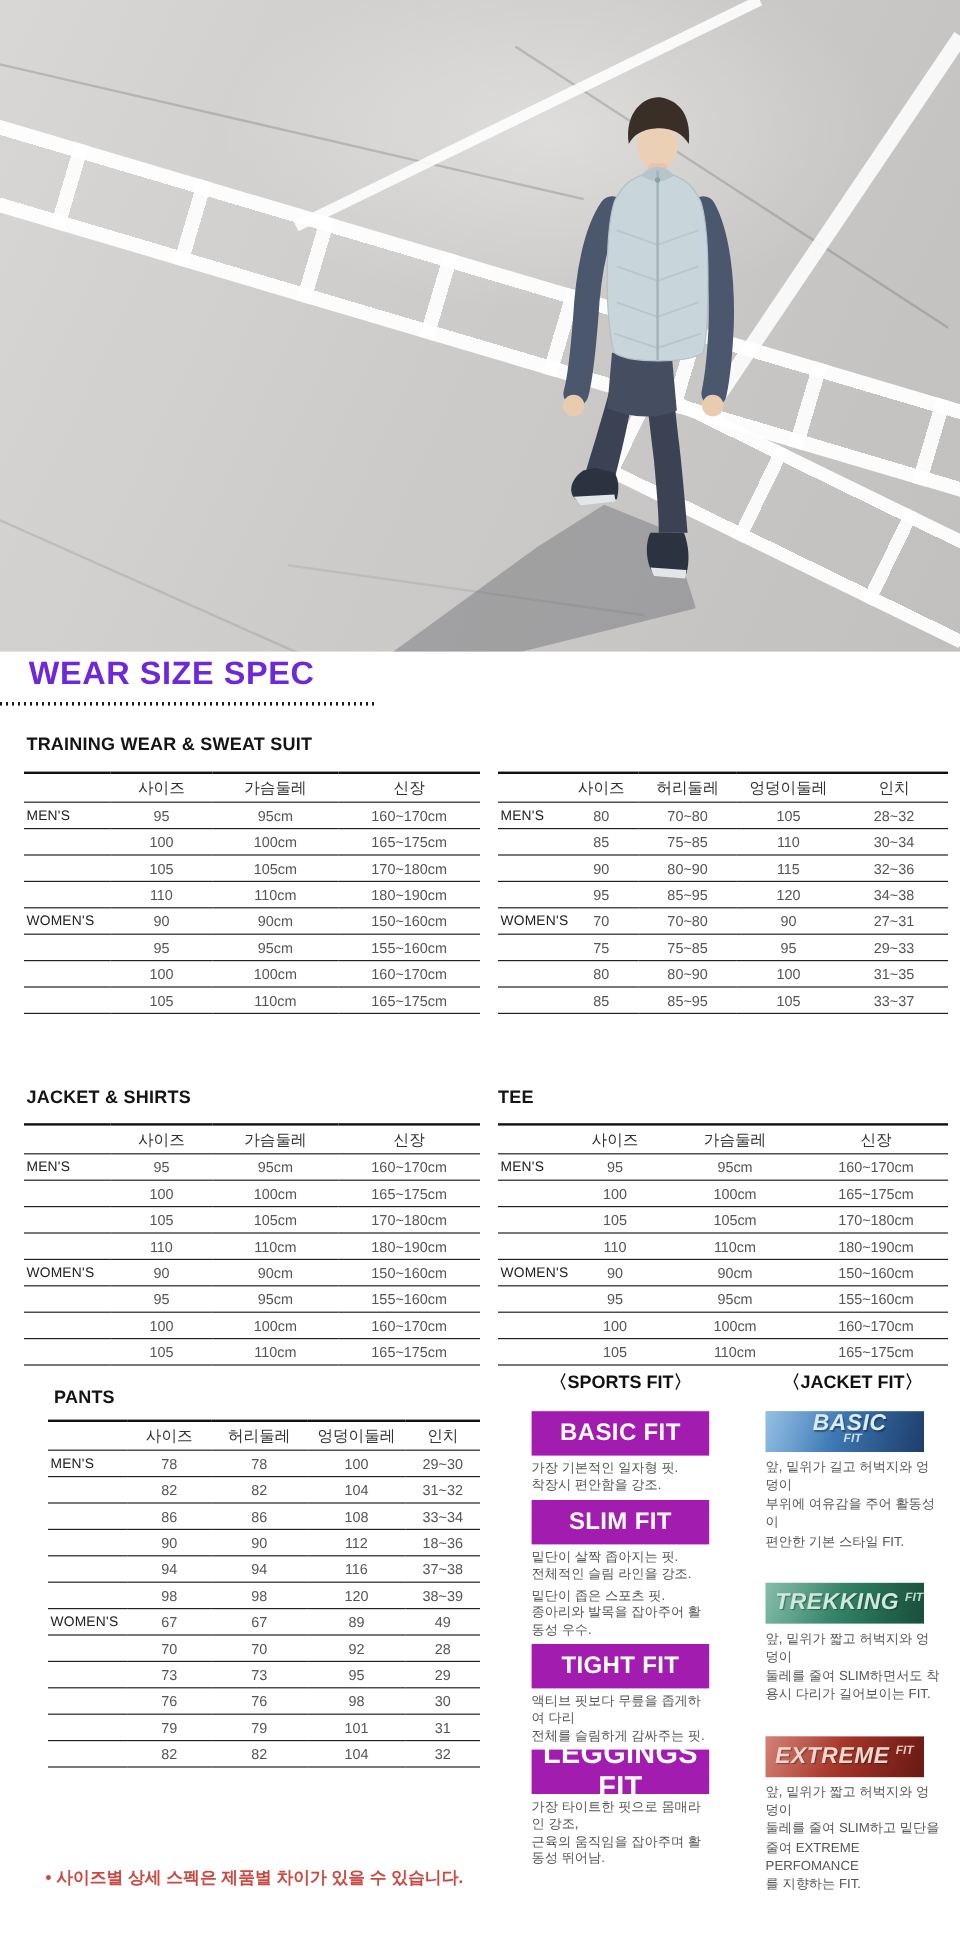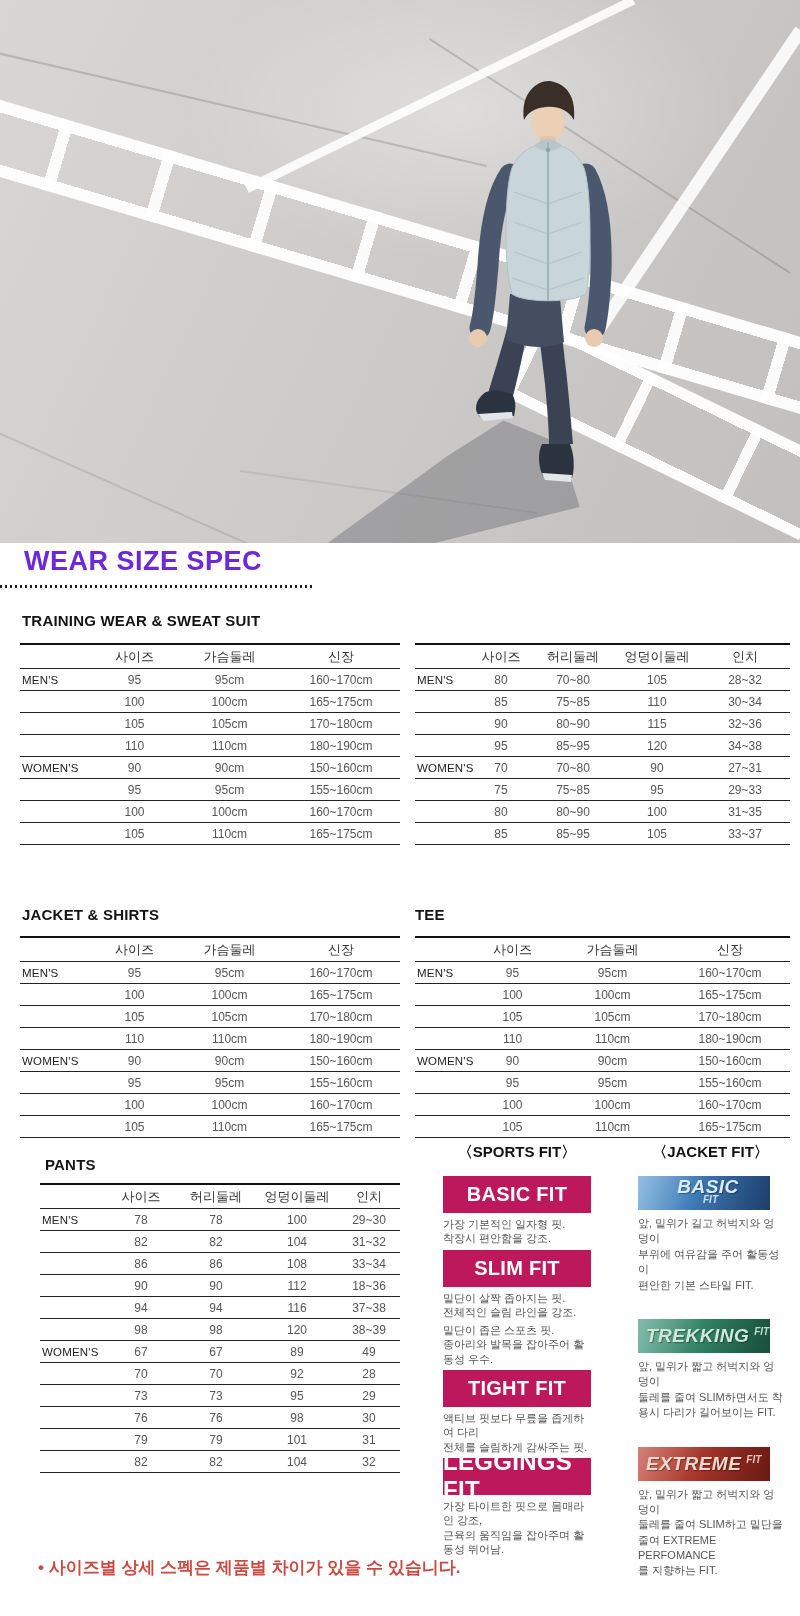--- a/index.html
+++ b/index.html
@@ -47,39 +47,39 @@
   .twrap{position:absolute;}
   table.spec{border-collapse:collapse;table-layout:fixed;width:100%;border-top:2px solid #111;}
   table.spec th{font-weight:400;color:#333;font-size:13px;height:23px;border-bottom:1px solid #222;text-align:center;padding:0;}
   table.spec td{color:#555;font-size:12px;height:21px;text-align:center;border-bottom:1px solid #222;padding:0;}
   table.spec td.cat{text-align:left;color:#222;font-size:11.5px;padding-left:2px;letter-spacing:.2px;}
 
   
   .fitcol{position:absolute;}
   .fit-title{font-size:15px;font-weight:700;color:#111;text-align:center;margin:0 0 14px 0;}
   .fit-item{margin-bottom:4px;}
-  .badge-black{width:148px;height:37px;background:#be185d;color:#fff;display:flex;align-items:center;
-      justify-content:center;font-weight:700;font-size:20px;letter-spacing:.3px;margin-bottom:4px;}
+  .badge-black{width:148px;height:37px;background:#a21caf;color:#fff;display:flex;align-items:center;
+      justify-content:center;font-weight:700;font-size:20px;letter-spacing:.3px;margin-bottom:4px;text-align:center;}
   .badge-black.long{font-size:24px;}
   .fit-desc{font-size:11px;color:#555;line-height:1.3;white-space:pre-line;margin-bottom:4px;}
   .ocol .fit-desc{line-height:1.4;margin-bottom:26px;}
   .badge-grad{position:relative;width:132px;height:34px;display:flex;align-items:center;
       padding-left:8px;box-sizing:border-box;margin-bottom:6px;overflow:hidden;}
   .badge-grad:after{content:"";position:absolute;inset:0;
       background:linear-gradient(120deg,rgba(255,255,255,.28) 0%,rgba(255,255,255,0) 45%,rgba(0,0,0,.15) 100%);}
   .badge-grad .word{font-style:italic;font-weight:700;font-size:19px;letter-spacing:.5px;
       text-shadow:1px 1px 1px rgba(0,0,0,.35);position:relative;z-index:1;}
   .badge-grad .suffix{font-style:italic;font-weight:700;font-size:10px;margin-left:5px;
       transform:translateY(-4px);opacity:.9;position:relative;z-index:1;}
   .ob-basic{background:linear-gradient(100deg,#6aa6d8 0%,#3e78b4 45%,#23497e 100%);color:#d9ecf8;flex-direction:column;}
   .ob-trek{background:linear-gradient(100deg,#57a38b 0%,#2f7e62 55%,#1d5c46 100%);color:#cfe8dc;}
   .ob-ext{background:linear-gradient(100deg,#c35143 0%,#a03227 55%,#7c1e18 100%);color:#f2d7cd;}
 
   
-  .size-note{position:absolute;left:38px;top:1556px;font-size:17px;font-weight:700;color:#ca4a42;}
+  .size-note{position:absolute;left:38px;top:1556px;font-size:14px;font-weight:700;color:#ca4a42;}
 </style>
 </head>
 <body>
 
 <div class="page">
 
   <div class="hero">
     <div class="patch"></div>
     <div class="crack c1"></div>
     <div class="crack c2"></div>

